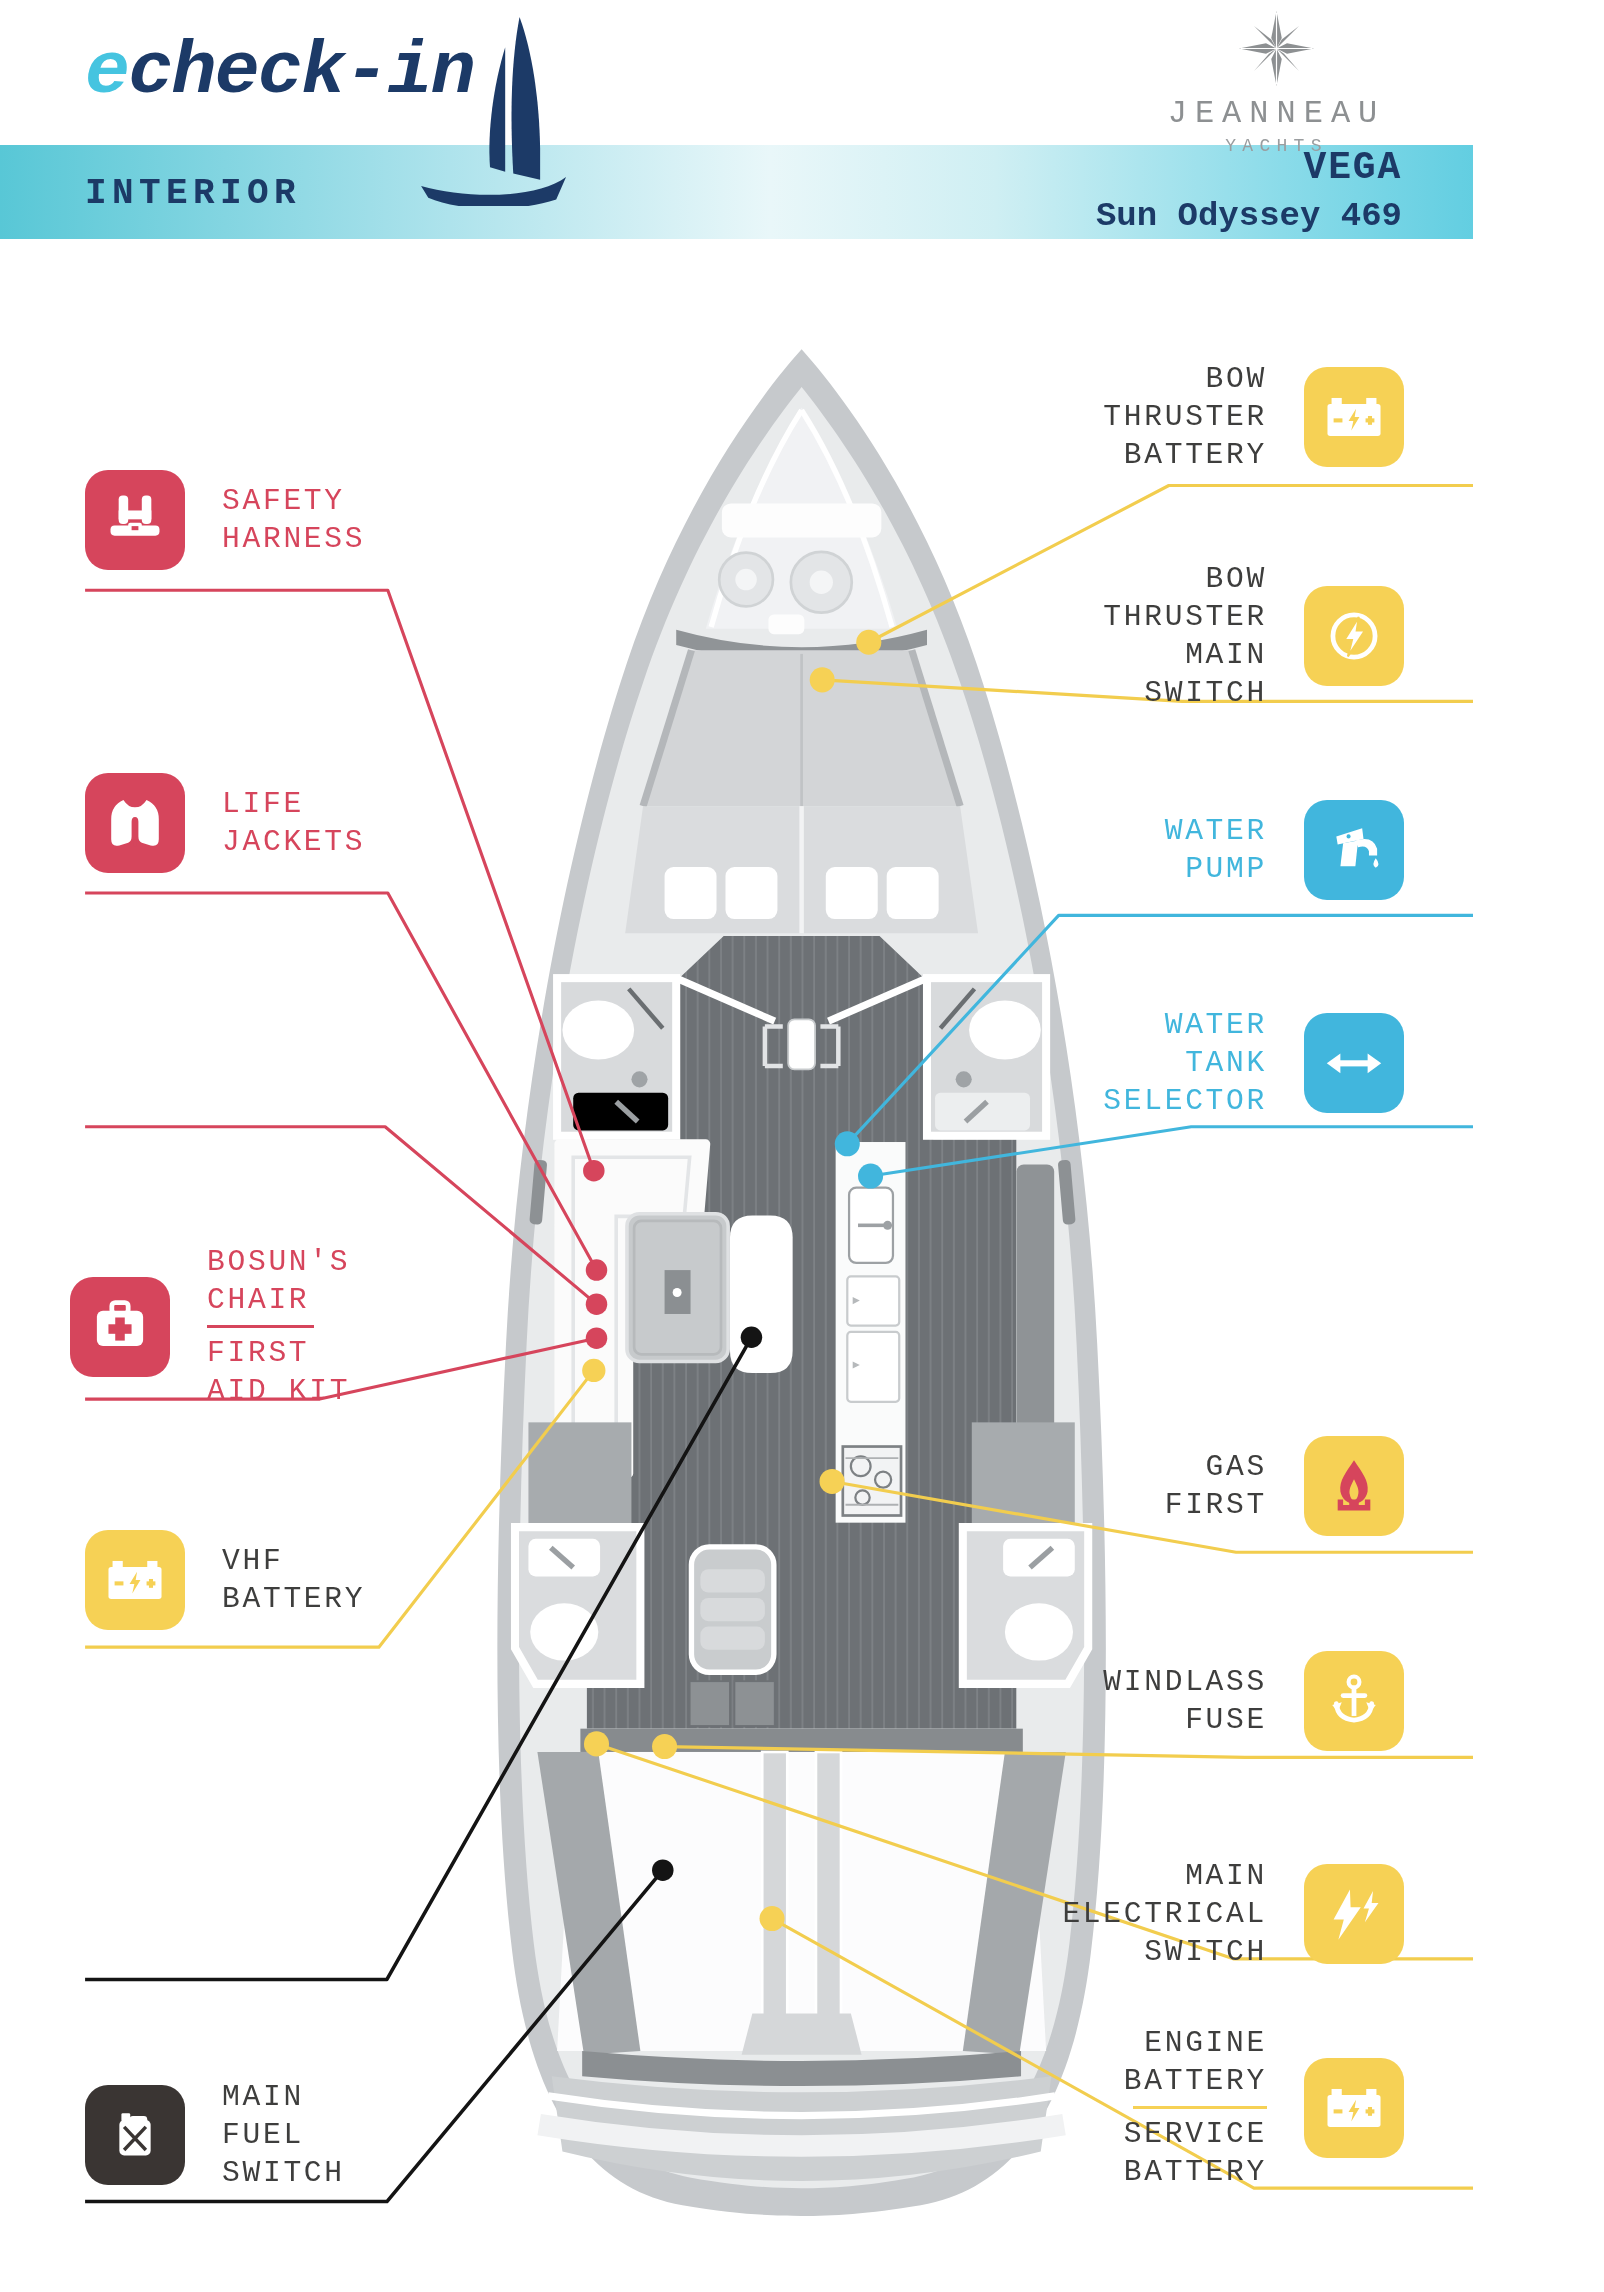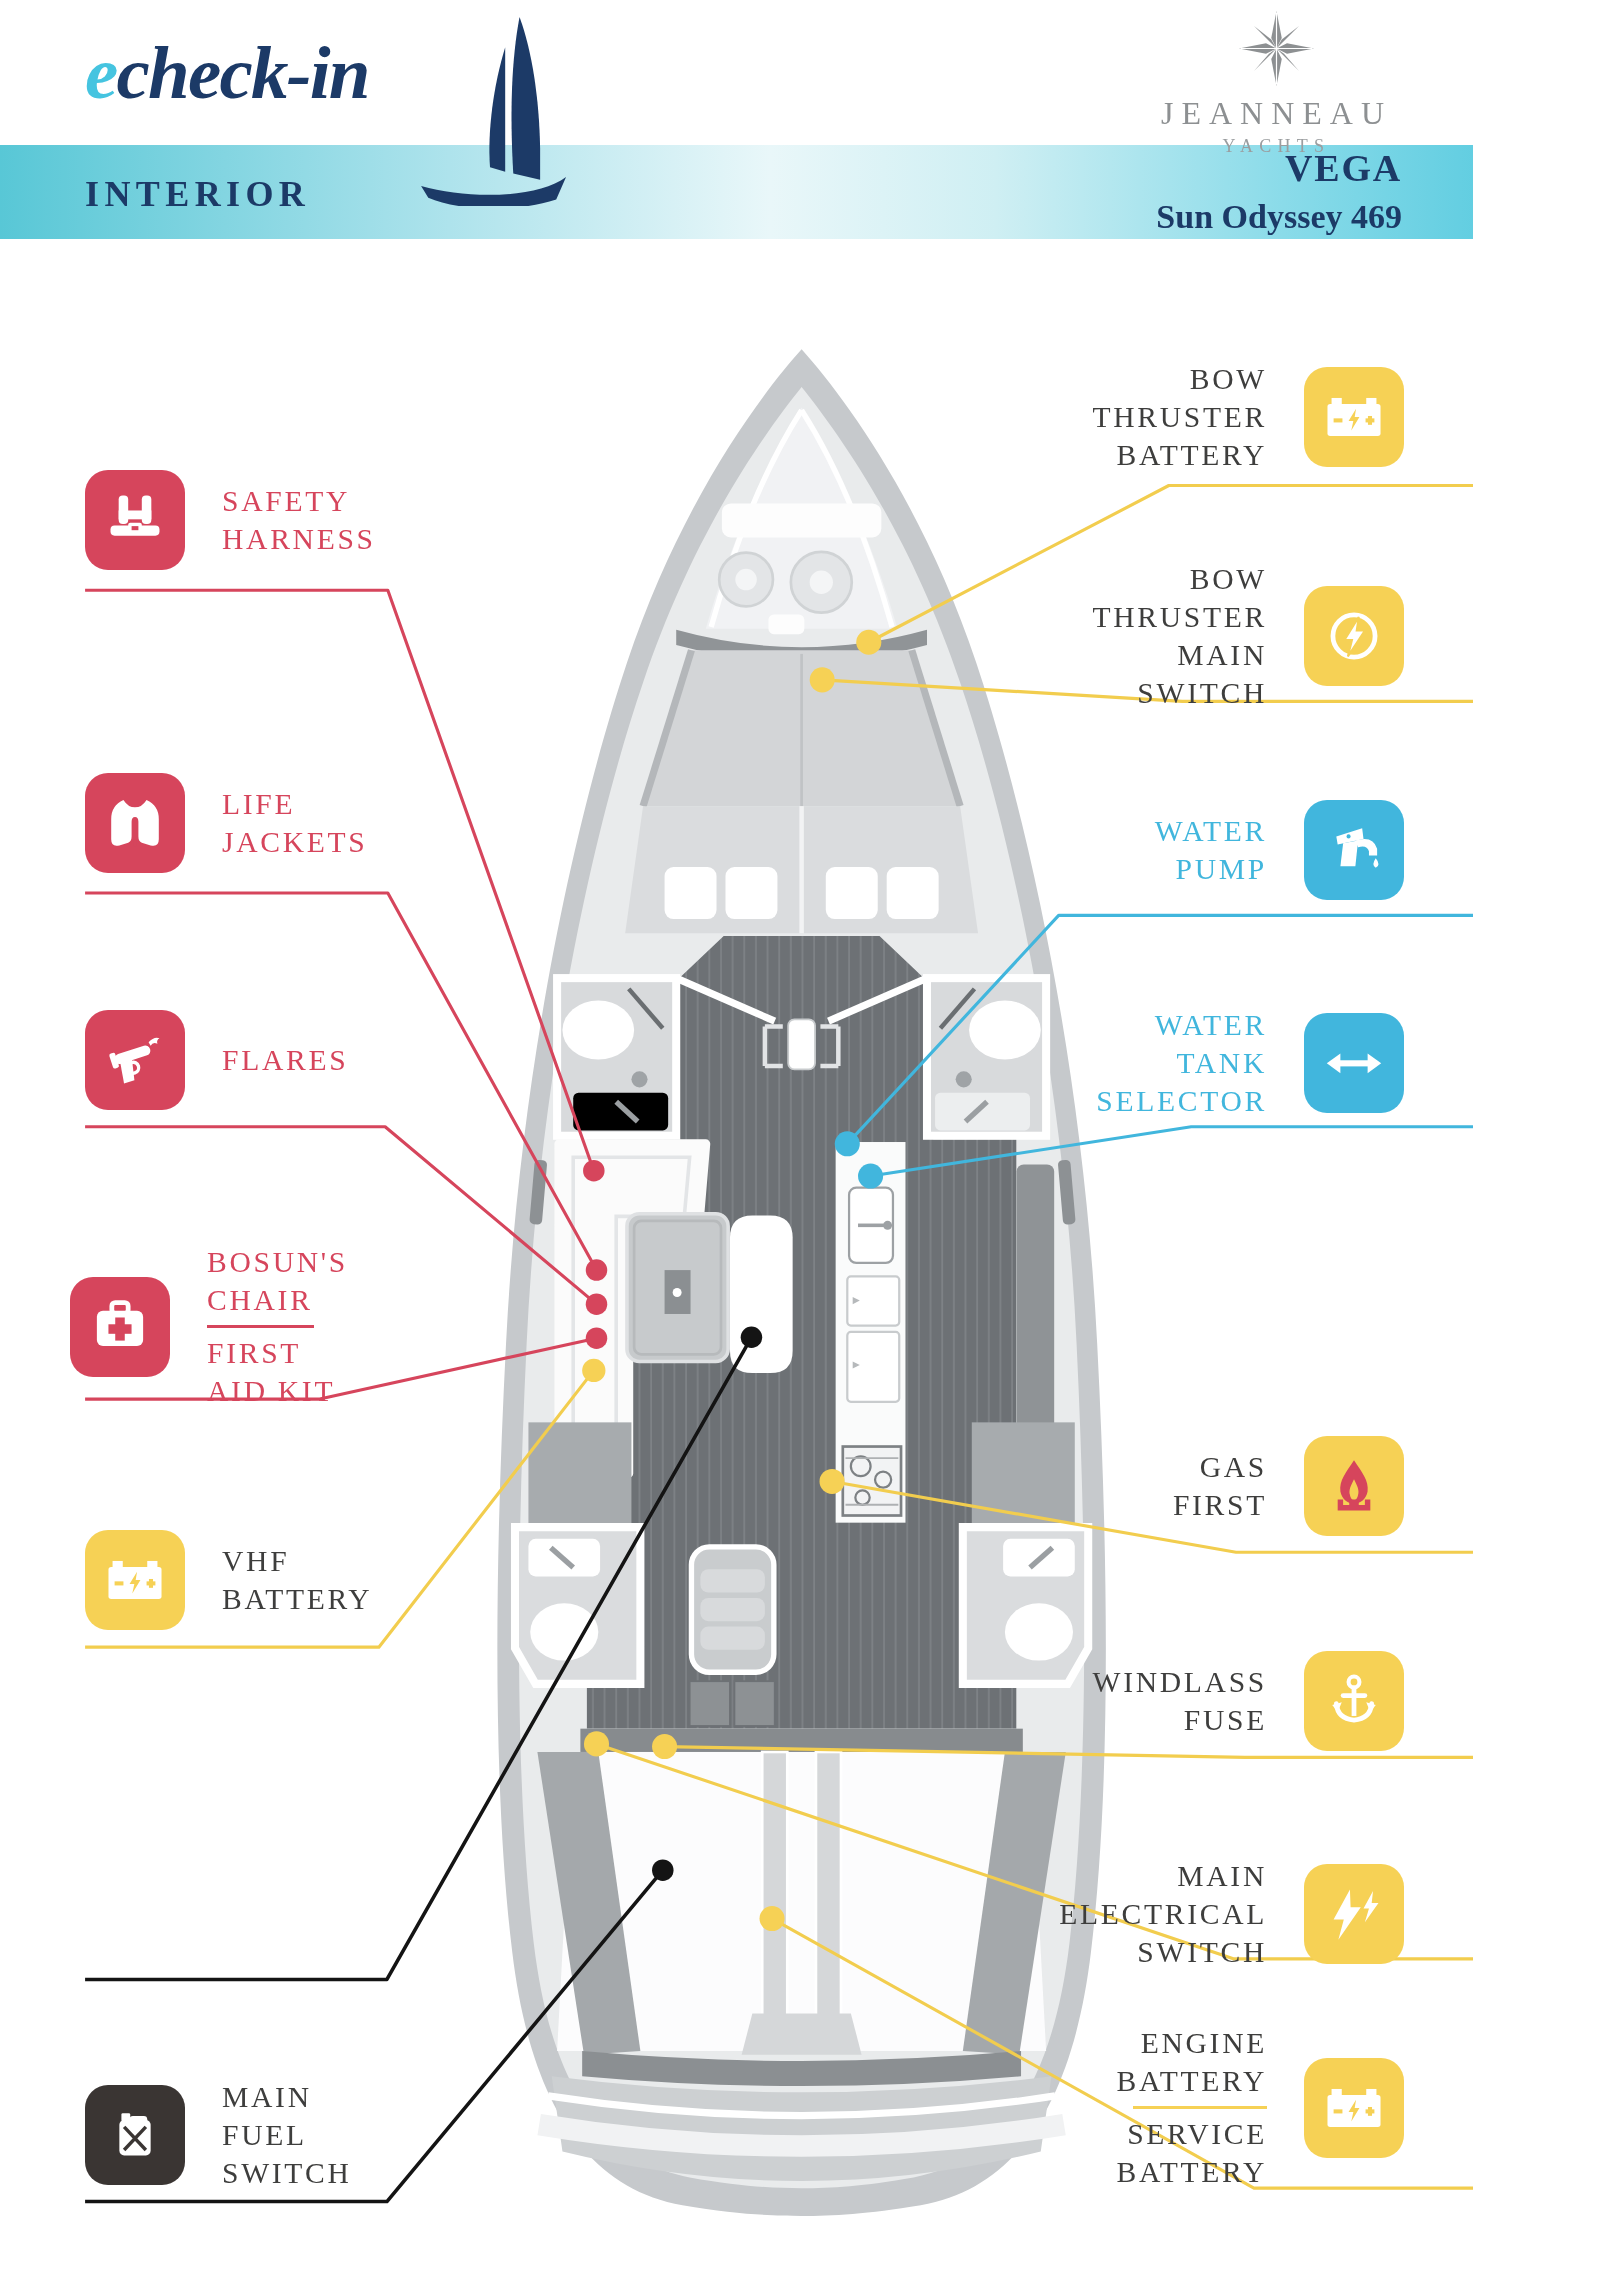--- a/index.html
+++ b/index.html
@@ -1,21 +1,21 @@
 <!DOCTYPE html>
 <html style="font-size:14.3px"><head>
 <meta charset="utf-8">
 <style>
   :root{
     --red:#d6455c; --yellow:#f6d155; --blue:#41b6dd; --dark:#3a3533;
     --label:#3e3e3d; --navy:#1c3a67; --logo-cyan:#45c4e0; --gray-logo:#8d9092;
   }
   html,body{margin:0;padding:0;background:#fff;}
   .page{position:relative;width:1473px;height:2293px;background:#fff;overflow:hidden;
-        font-family:Liberation Serif, serif;}
+        font-family:Liberation Mono, monospace;}
   
   .band{position:absolute;left:0;top:145px;width:1605px;height:94px;
         background:linear-gradient(90deg,#58c7d6 0%,#aee3ec 28%,#e9f7f9 48%,#cfeff3 62%,#8adbe9 80%,#47c5dc 100%);}
   .brand{position:absolute;left:85px;top:30px;font-style:italic;font-weight:bold;
          font-size:75px;letter-spacing:-1.8px;white-space:nowrap;}
   .brand .e{color:var(--logo-cyan);} .brand .rest{color:var(--navy);}
   .logo-sail{position:absolute;left:405px;top:12.5px;}
   .interior{position:absolute;left:85px;top:173px;color:var(--navy);font-weight:bold;
             font-size:36px;letter-spacing:5.4px;}
   .jeanneau{position:absolute;right:71px;top:10.7px;width:251px;text-align:center;color:var(--gray-logo);}
@@ -293,36 +293,20 @@
         <path fill="#fff" d="M33,16 q-18,8 -18,28 v30 q0,12 12,9 l13,-4 q5,-2 5,-9 v-22 q0,-7 5,-7 q5,0 5,7 v22 q0,7 5,9 l13,4 q12,3 12,-9 v-30 q0,-20 -18,-28 q-7,11 -17,11 q-10,0 -17,-11 Z"></path>
         <line x1="50" y1="74" x2="50" y2="84" stroke="#d6455c" stroke-width="4"></line>
         </svg>
     </div>
     <div class="txt red">
       <div>LIFE</div>
       <div>JACKETS</div>
     </div>
   </div>
 
-  <div class="ann" style="left:85px;top:1010px">
-    <div class="icon red">
-      <svg width="68" height="68" viewBox="0 0 100 100">
-        <g fill="#fff" transform="rotate(-18 50 50)">
-          <rect x="22" y="34" width="54" height="15" rx="7"></rect>
-          <rect x="16" y="30" width="9" height="23" rx="3"></rect>
-          <polygon points="28,48 46,48 40,78 24,78"></polygon>
-          <circle cx="44" cy="60" r="8" fill="none" stroke="#fff" stroke-width="5"></circle>
-        </g>
-        <path fill="#fff" d="M70,24 q8,-9 16,-6 q-5,3 -3,8 q-7,-3 -10,3 q-2,-3 -3,-5 Z"></path>
-        </svg>
-    </div>
-    <div class="txt red">
-      <div>FLARES</div>
-    </div>
-  </div>
 
   <div class="ann" style="left:70px;top:1243px">
     <div class="icon red">
       <svg width="68" height="68" viewBox="0 0 100 100">
         <rect x="38" y="14" width="24" height="16" rx="5" fill="none" stroke="#fff" stroke-width="7"></rect>
         <rect x="16" y="26" width="68" height="52" rx="9" fill="#fff"></rect>
         <g fill="#d6455c">
             <rect x="43" y="36" width="14" height="34"></rect>
             <rect x="33" y="46" width="34" height="14"></rect>
           </g>

